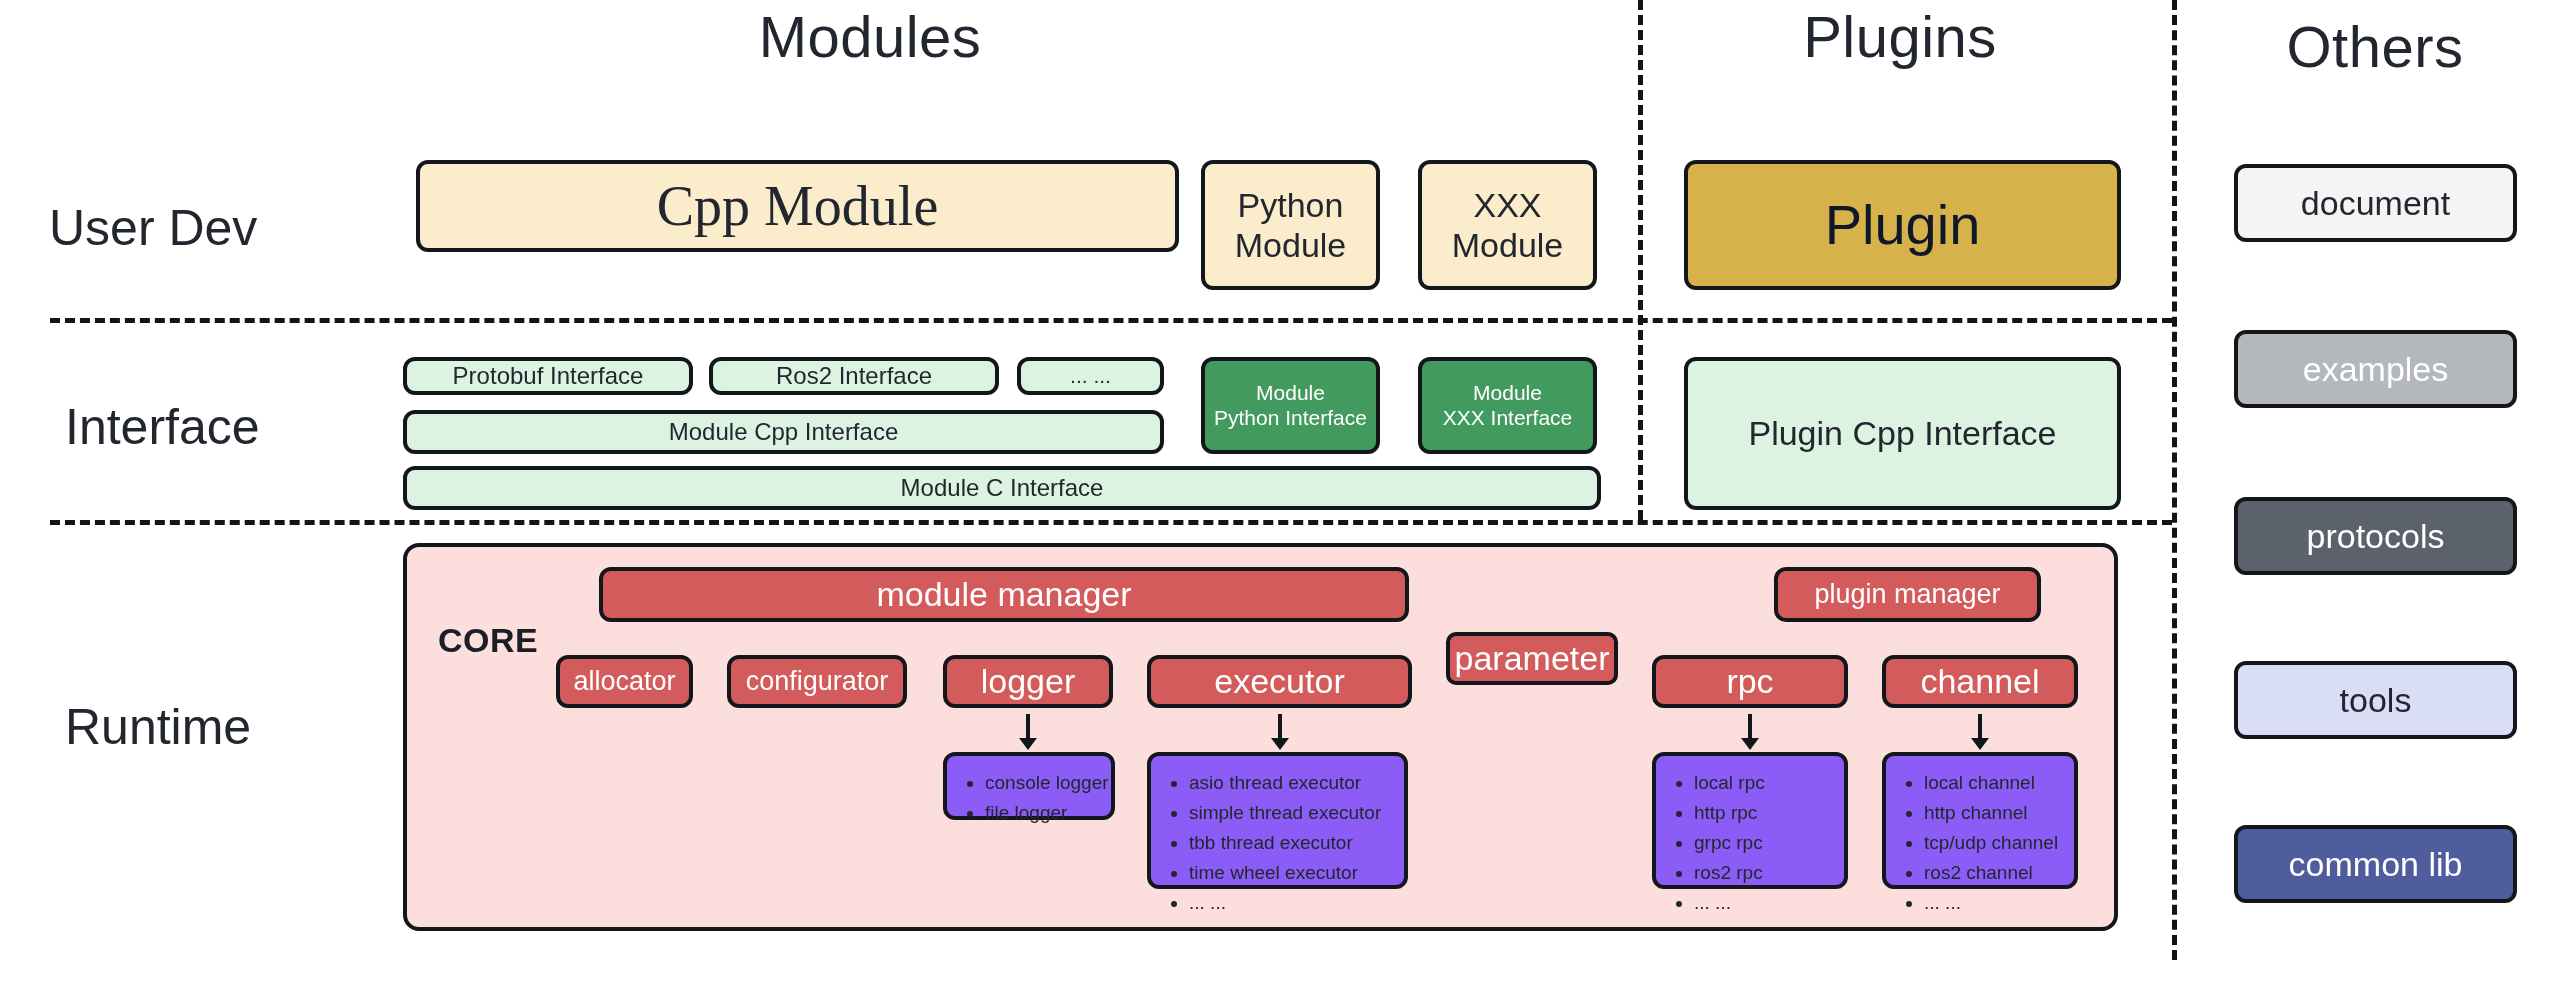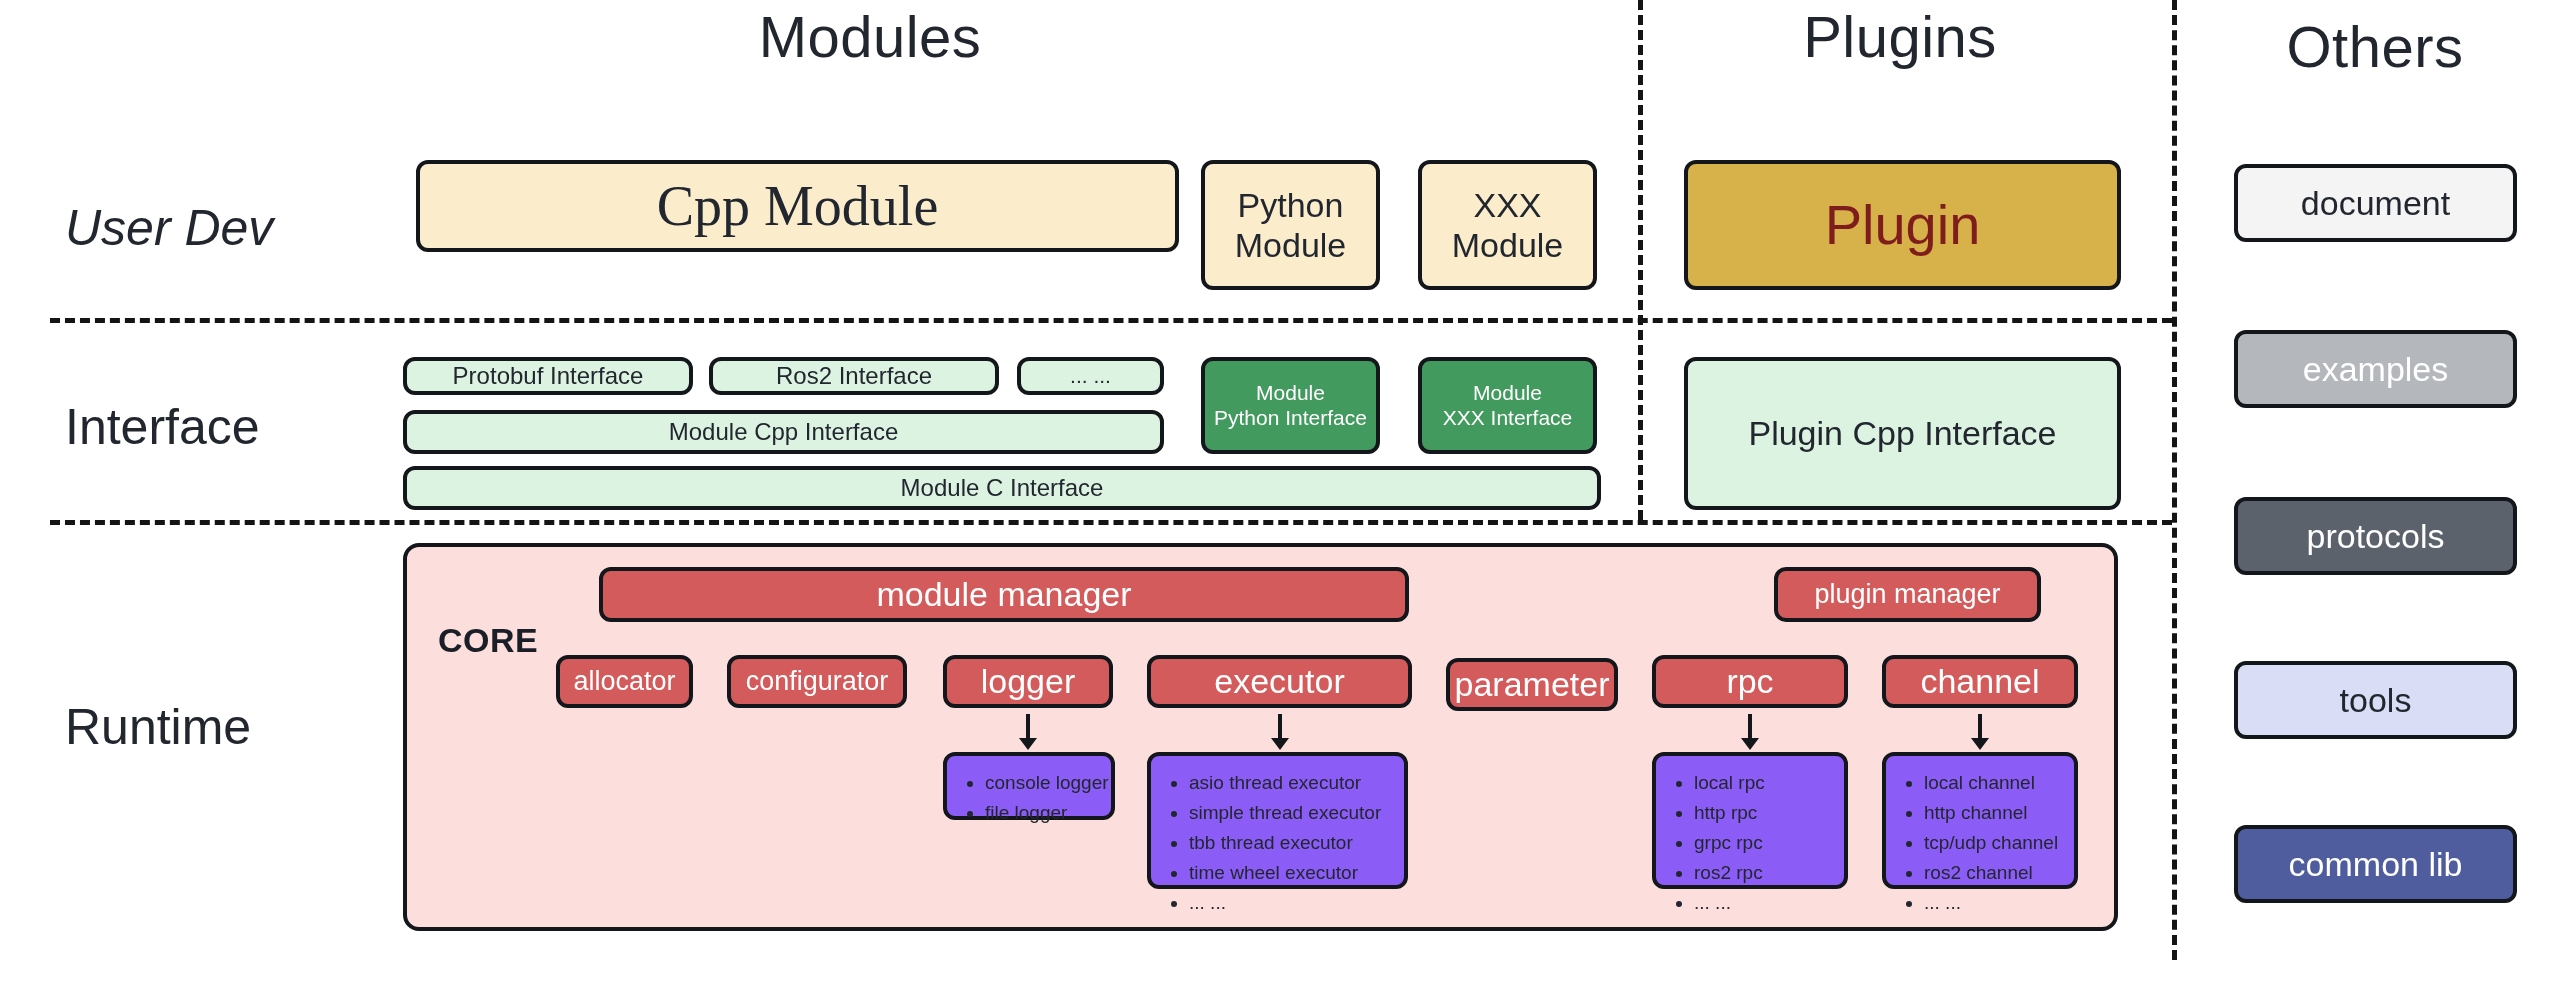--- a/index.html
+++ b/index.html
@@ -62,21 +62,21 @@
     display: flex;
     align-items: center;
     justify-content: center;
     text-align: center;
     line-height: 1.18;
     padding: 2px 6px;
   }
   .box.multi { flex-direction: column; }
 
   .beige   { background: #fbeccb; color: #22272f; }
-  .gold    { background: #d7b149; color: #7f1d1d; }
+  .gold    { background: #d7b149; color: #0f172a; }
   .mint    { background: #ddf3e2; color: #22272f; }
   .green   { background: #429a5e; color: #ffffff; }
   .core    { background: #fcdedc; border-radius: 16px; }
   .red     { background: #d45b5b; color: #ffffff; }
 
   .grey-l  { background: #f4f4f5; color: #22272f; }
   .grey-m  { background: #b4b8bd; color: #ffffff; }
   .grey-d  { background: #5c626c; color: #ffffff; }
   .periw   { background: #d9ddf6; color: #22272f; }
   .navy    { background: #4f5d9e; color: #ffffff; }
@@ -132,21 +132,21 @@
 
   <div class="col-title" style="left:530px; top:8px; width:680px;">Modules</div>
   <div class="col-title" style="left:2210px; top:18px; width:330px;">Others</div>
   <div class="col-title" style="left:1680px; top:8px; width:440px;">Plugins</div>
 
   <div class="div-h" style="left:50px; top:318px; width:2122px;"></div>
   <div class="div-h" style="left:50px; top:520px; width:2122px;"></div>
   <div class="div-v" style="left:1638px; top:0px; height:520px;"></div>
   <div class="div-v" style="left:2172px; top:0px; height:960px;"></div>
 
-  <div class="row-label" style="left:65px; top:203px;font-style:italic;">User Dev</div>
+  <div class="row-label" style="left:49px; top:203px;">User Dev</div>
   <div class="row-label" style="left:65px; top:402px;">Interface</div>
   <div class="row-label" style="left:65px; top:702px;">Runtime</div>
 
   <div class="box beige xxbig" style="left:416px; top:160px; width:763px; height:92px;font-family:Liberation Serif, serif;">Cpp Module</div>
 
   <div class="box beige multi big" style="left:1201px; top:160px; width:179px; height:130px;">
     <span>Python</span>
     <span>Module</span>
   </div>
 
@@ -180,21 +180,21 @@
 
   <div class="core-label" style="left:438px; top:623px;">CORE</div>
 
   <div class="box red big" style="left:599px; top:567px; width:810px; height:55px;">module manager</div>
   <div class="box red med" style="left:1774px; top:567px; width:267px; height:55px;">plugin manager</div>
 
   <div class="box red med" style="left:556px; top:655px; width:137px; height:53px;">allocator</div>
   <div class="box red med" style="left:727px; top:655px; width:180px; height:53px;">configurator</div>
   <div class="box red big" style="left:943px; top:655px; width:170px; height:53px;">logger</div>
   <div class="box red big" style="left:1147px; top:655px; width:265px; height:53px;">executor</div>
-  <div class="box red big" style="left:1446px; top:658px; width:172px; height:53px;">parameter</div>
+  <div class="box red big" style="left:1446px; top:632px; width:172px; height:53px;border-radius:10px;">parameter</div>
   <div class="box red big" style="left:1652px; top:655px; width:196px; height:53px;">rpc</div>
   <div class="box red big" style="left:1882px; top:655px; width:196px; height:53px;">channel</div>
 
   <svg class="arrow" style="left:1015px; top:712px;" viewBox="0 0 26 40">
     <path d="M13 2 L13 30" stroke="#13161b" stroke-width="4" fill="none"></path>
     <path d="M4 26 L13 38 L22 26 Z" fill="#13161b"></path>
   </svg>
   <svg class="arrow" style="left:1267px; top:712px;" viewBox="0 0 26 40">
     <path d="M13 2 L13 30" stroke="#13161b" stroke-width="4" fill="none"></path>
     <path d="M4 26 L13 38 L22 26 Z" fill="#13161b"></path>

